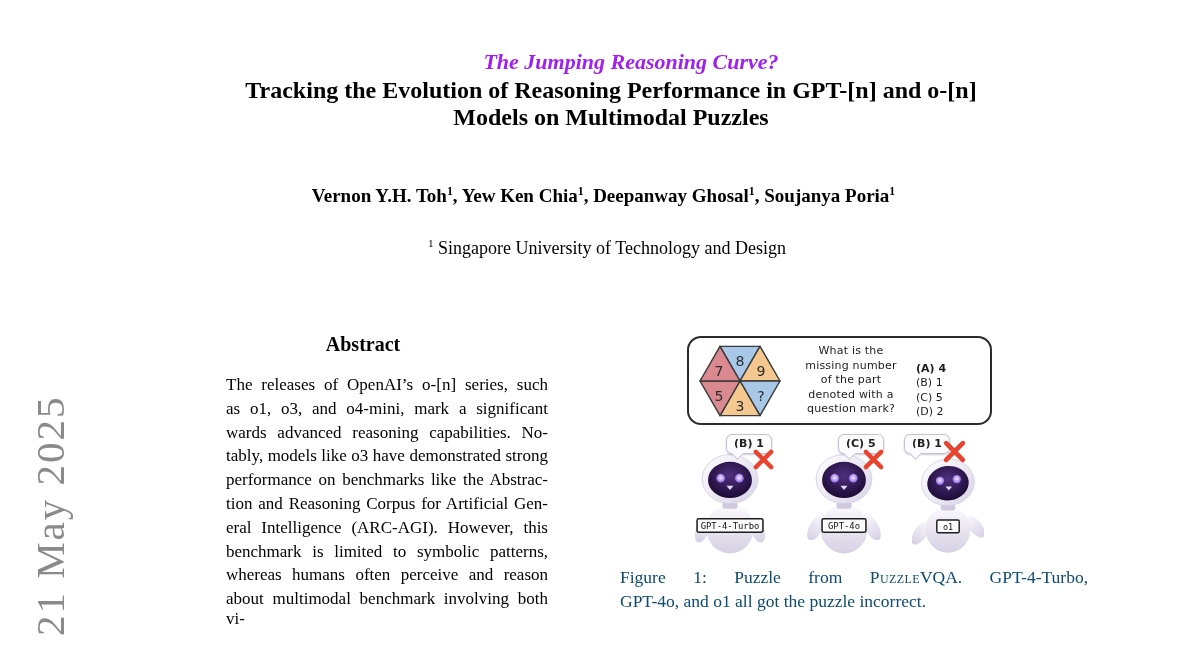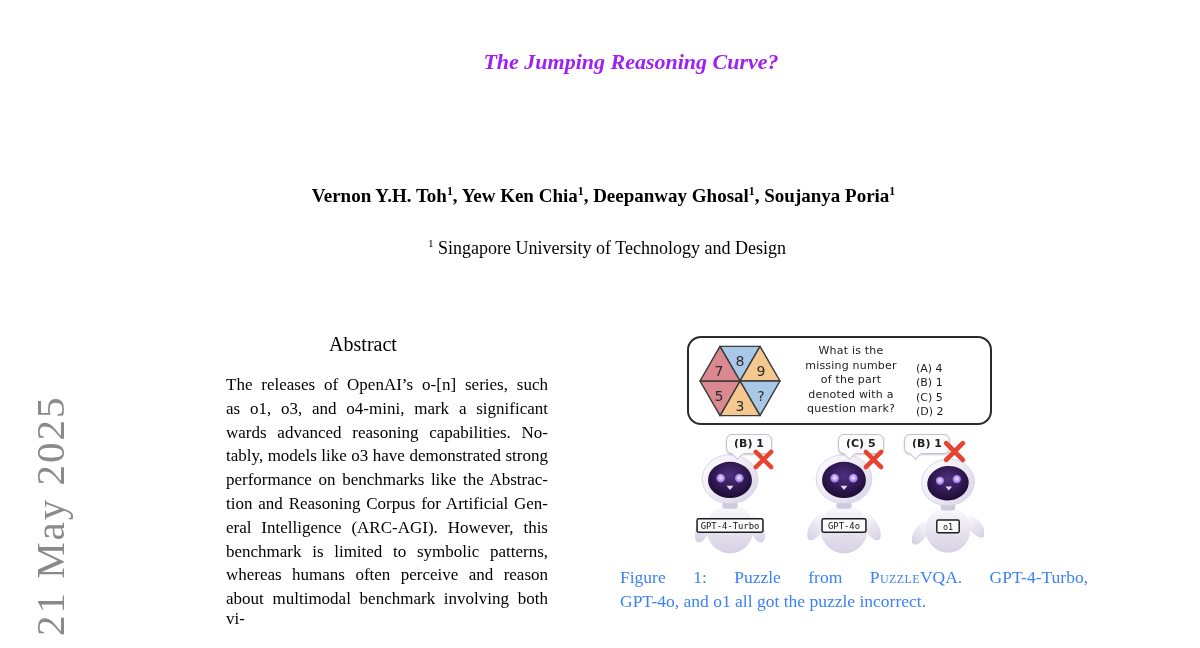--- a/index.html
+++ b/index.html
@@ -21,56 +21,56 @@
   .title { position:absolute; left:0; right:0; top:77px; text-align:center; padding-left:22px;
     font-size:24px; font-weight:bold; line-height:27px; }
   .authors { position:absolute; left:0; right:0; top:185px; text-align:center; padding-left:7px;
     font-size:19px; font-weight:bold; }
   .authors sup, .affil sup { font-size:62%; }
   .affil { position:absolute; left:0; right:0; top:237px; text-align:center; padding-left:14px;
     font-size:18px; }
 
   
   .abs-head { position:absolute; left:178px; top:333px; width:370px; text-align:center;
-    font-size:20px; font-weight:normal; }
+    font-size:20px; font-weight:bold; }
   .abs-body { position:absolute; left:178px; top:375px; width:370px; }
   .abs-line { font-size:17px; height:23.8px; text-align:justify; text-align-last:justify;
     white-space:normal;margin-left:48px; }
 
   
   .puzzle-box {
     position:absolute; left:687px; top:336px; width:305px; height:89px;
     border:2.5px solid #2b2b2b; border-radius:14px; background:#fff;
     display:flex; align-items:center; padding:3px 8px 3px 5px; gap:9px;
   }
   .hex-svg { flex:0 0 auto; }
   .q-text { flex:0 0 auto; width:112px; font-family:"DejaVu Sans", sans-serif;
     font-size:11px; line-height:14.6px; color:#1c1c1c; letter-spacing:.2px;text-align:center; }
   .opts { flex:0 0 auto; font-family:"DejaVu Sans", sans-serif; font-size:11px;
     line-height:14.2px; color:#1c1c1c; }
-  .opts .opt-a { font-weight:normal;margin-top:20px; }
+  .opts .opt-a { font-weight:bold;margin-top:20px; }
 
   
   .robot-group { position:absolute; width:104px; height:132px; }
   .bubble {
     position:absolute; background:#fcfbfd; border:1px solid #c7c2d2; border-radius:6px;
     padding:2px 7px 3px 7px; font-family:"DejaVu Sans", sans-serif; font-size:11px;
     font-weight:bold; color:#222; box-shadow:0 1px 2px rgba(60,50,90,.25); z-index:2;
   }
   .bubble::after {
     content:""; position:absolute; left:6px; bottom:-5px; width:8px; height:8px;
     background:#fcfbfd; border-left:1px solid #c7c2d2; border-bottom:1px solid #c7c2d2;
     transform:rotate(-45deg);
   }
   .x-mark { position:absolute; z-index:3; }
   .robot-svg { position:absolute; z-index:1; }
 
   
   .caption { position:absolute; left:620px; top:566px; width:468px;
-    font-size:17.5px; line-height:23.5px; color:#3b82f6; }
+    font-size:17.5px; line-height:23.5px; color:#0c4a6e; }
   .cap-l1 { text-align:justify; text-align-last:justify; }
   .sc { font-variant:small-caps; letter-spacing:.4px; }
 </style>
 </head>
 <body>
 
 <div class="page">
 
   <svg width="0" height="0" style="position:absolute">
     <defs>
@@ -91,20 +91,24 @@
         <stop offset="0" stop-color="#f2ebff"></stop>
           <stop offset="0.55" stop-color="#b79af0"></stop>
           <stop offset="1" stop-color="#7a4fd0"></stop>
       </radialGradient>
     </defs>
   </svg>
 
   <div class="arxiv-side">] 21 May 2025</div>
 
   <div class="subtitle">The Jumping Reasoning Curve?</div>
+  <div class="title">
+    <div>Tracking the Evolution of Reasoning Performance in GPT-[n] and o-[n]</div>
+    <div>Models on Multimodal Puzzles</div>
+  </div>
   <div class="authors">
     <span><span>Vernon Y.H. Toh</span><sup>1</sup><span>, </span></span><span><span>Yew Ken Chia</span><sup>1</sup><span>, </span></span><span><span>Deepanway Ghosal</span><sup>1</sup><span>, </span></span><span><span>Soujanya Poria</span><sup>1</sup><span></span></span>
   </div>
   <div class="affil">
     <sup>1</sup><span> Singapore University of Technology and Design</span>
   </div>
 
   <div class="abs-head">Abstract</div>
   <div class="abs-body">
     <div class="abs-line">The releases of OpenAI’s o-[n] series, such</div>

